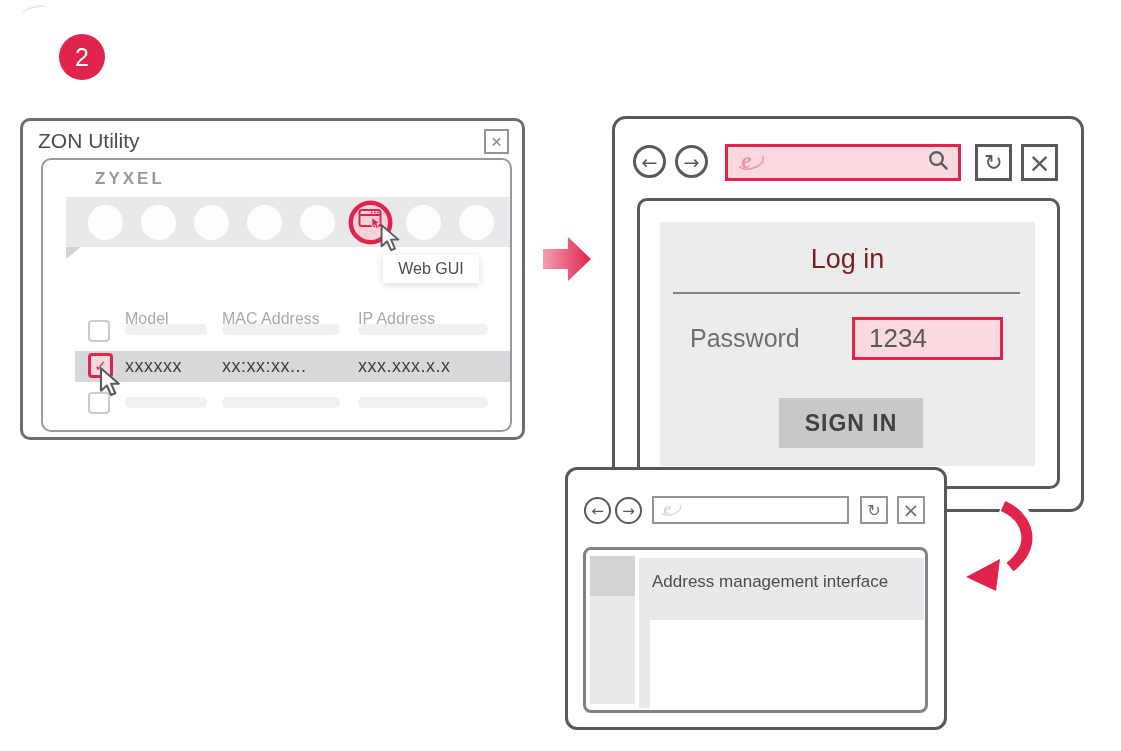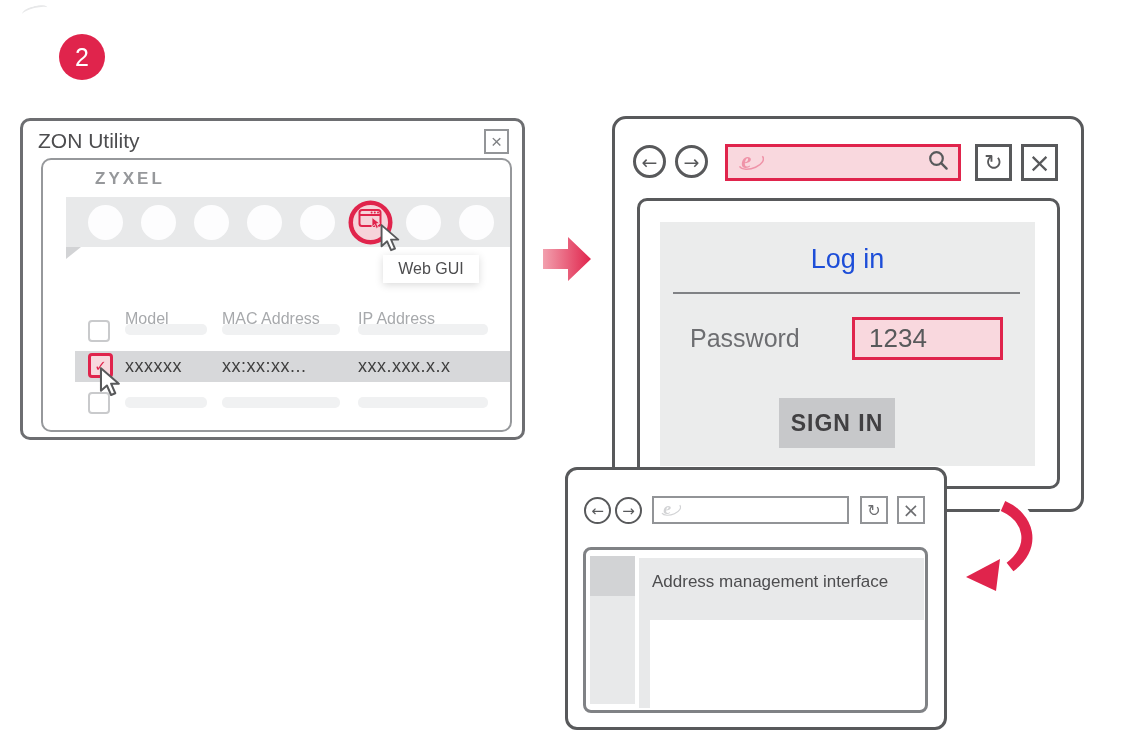--- a/index.html
+++ b/index.html
@@ -57,26 +57,26 @@
   .nav-circle { border:3px solid #58595b; border-radius:50%; background:#fff; color:#58595b;
     display:flex; align-items:center; justify-content:center; font-family:"DejaVu Sans", sans-serif; }
   .sq-btn { border:3px solid #58595b; background:#fff; color:#58595b;
     display:flex; align-items:center; justify-content:center; font-family:"DejaVu Sans", sans-serif; }
   .addr-1 { left:110px; top:25px; width:236px; height:37px; background:#f9d8de; border:3px solid #e0244c;
     display:flex; align-items:center; padding:0 9px; }
   .addr-2 { left:84px; top:26px; width:197px; height:28px; background:#fff; border:2px solid #929497;
     display:flex; align-items:center; padding:0 6px; }
   .content-1 { left:22px; top:79px; width:423px; height:291px; border:3px solid #58595b; border-radius:10px; background:#fff; }
   .login-panel { left:20px; top:21px; width:375px; height:244px; background:#ebecec; }
-  .login-title { left:0; right:0; top:22px; text-align:center; font-size:27px; color:#1d4ed8; }
+  .login-title { left:0; right:0; top:22px; text-align:center; font-size:27px; color:#7f1d1d; }
   .login-sep { left:13px; top:70px; width:347px; height:0; border-top:2px solid #808285; }
   .pw-label { left:30px; top:102px; font-size:25px; color:#6d6e71; }
   .pw-input { left:192px; top:95px; width:151px; height:43px; background:#f9d8de; border:3px solid #e0244c;
     font-size:26px; color:#58595b; padding:0 0 0 14px; font-family:"Liberation Sans", sans-serif; outline:none; }
-  .signin-btn { left:119px; top:176px; width:116px; height:50px; background:#c7c8ca; border:none;
+  .signin-btn { left:119px; top:176px; width:144px; height:50px; background:#c7c8ca; border:none;
     font-size:23px; font-weight:bold; letter-spacing:1px; color:#414042;
     font-family:"Liberation Sans", sans-serif; cursor:default; }
   .content-2 { left:15px; top:77px; width:345px; height:166px; border:3px solid #808285; border-radius:8px; background:#fff; }
   .side-rail { left:4px; top:6px; width:45px; bottom:6px; background:#e8e9ea; }
   .side-rail-top { left:0; top:0; width:45px; height:40px; background:#d2d3d5; }
   .dm-main { left:53px; top:8px; width:285px; height:150px; background:#e8e9ea; }
   .dm-white { left:11px; top:62px; right:0; bottom:0; background:#fff; }
   .dm-text { left:13px; top:12px; width:240px; font-size:17px; line-height:1.45; color:#4d4d4f; }
 
   .ie-pink { color:#ef93a8; }

